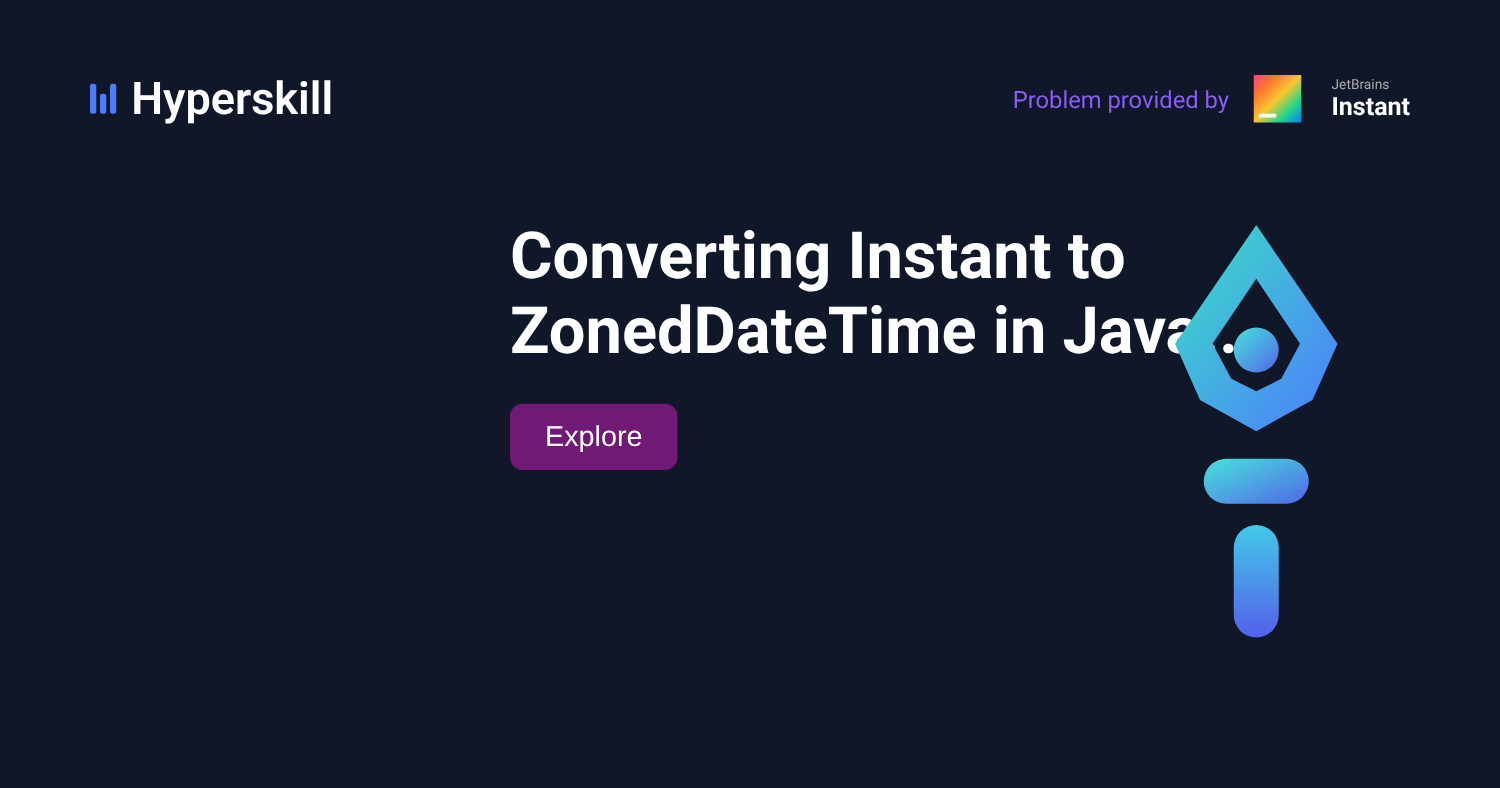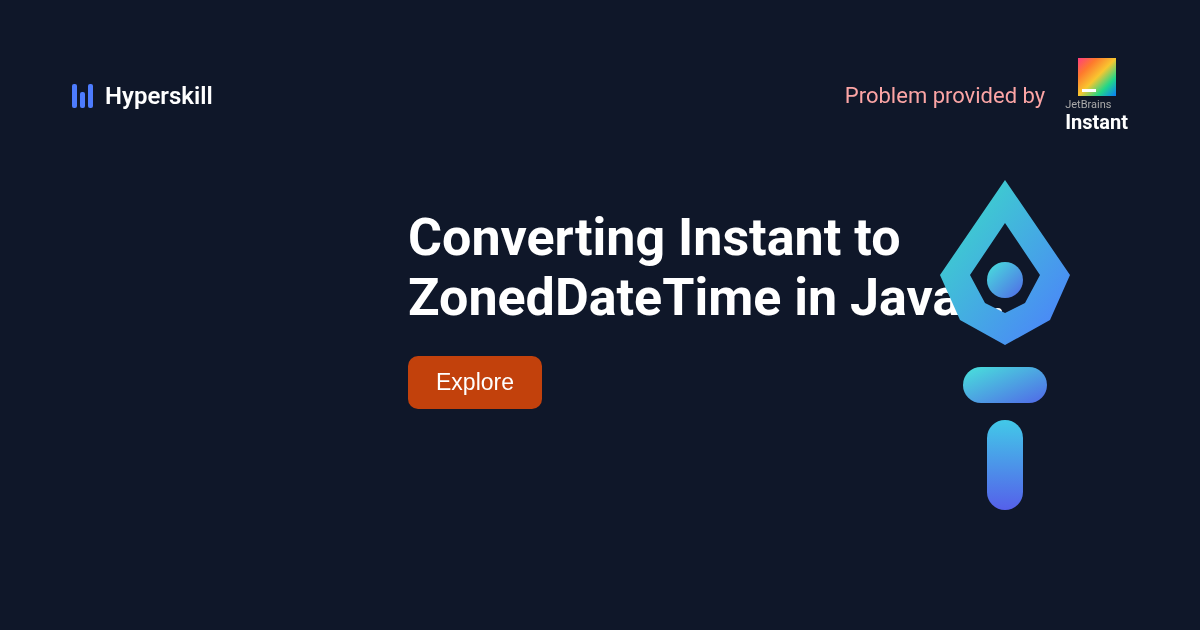--- a/index.html
+++ b/index.html
@@ -33,38 +33,37 @@
       gap: 3px;
     }
     .bar {
       width: 5px;
       border-radius: 2px;
     }
     .bar1 { height: 24px; background: #4d7cfe; }
     .bar2 { height: 16px; background: #4d7cfe; margin-top: 8px; }
     .bar3 { height: 24px; background: #4d7cfe; }
     .hyperskill-text {
-      font-size: 24px;
+      font-size: 36px;
       font-weight: 600;
       color: white;
     }
     .logo-right {
       display: flex;
       align-items: center;
       gap: 20px;
     }
     .provided-label {
-      font-size: 22px;
-      color: #fca5a5;
+      font-size: 19px;
+      color: #8b5cf6;
     }
     .jetbrains-block {
       display: flex;
       align-items: center;
-      gap: 3px;
-      flex-direction: column;
+      gap: 24px;
     }
     .jb-square {
       width: 38px;
       height: 38px;
       background: linear-gradient(135deg, #ff3d7f 0%, #fe7a2d 25%, #f8c630 50%, #21d789 75%, #087cfa 100%);
       position: relative;
     }
     .jb-square::after {
       content: '';
       position: absolute;
@@ -103,21 +102,21 @@
       color: white;
       margin-bottom: 28px;
     }
     .subtitle {
       font-size: 24px;
       color: #9ca3b8;
       margin-bottom: 115px;
     }
     .explore-btn {
       display: inline-block;
-      background: #c2410c;
+      background: #701a75;
       color: white;
       font-size: 23px;
       font-weight: 500;
       padding: 13px 28px;
       border-radius: 10px;
       border: none;
       cursor: pointer;
     }
     .torch-icon {
       position: absolute;

